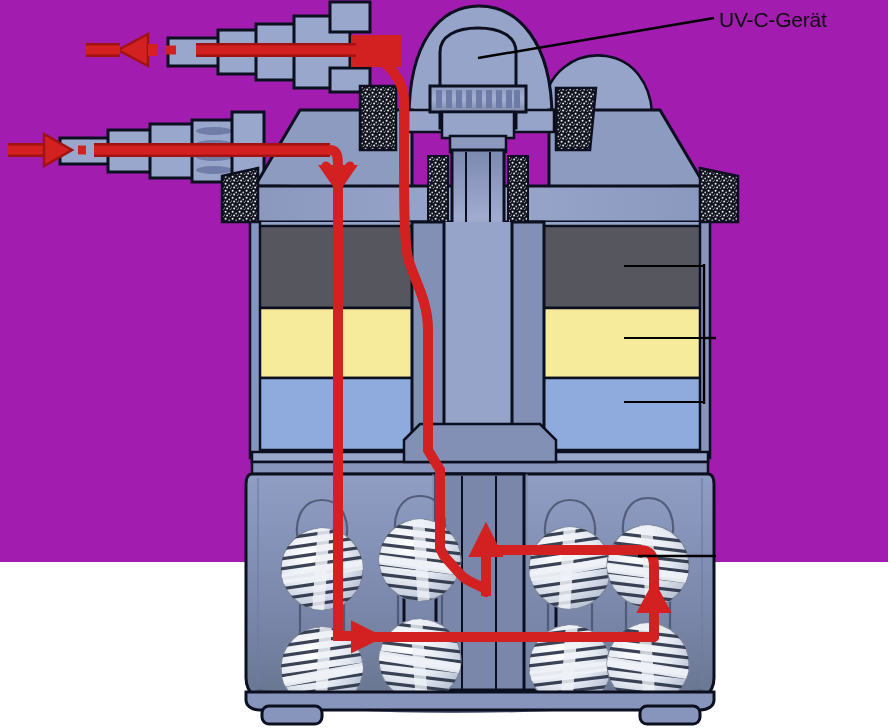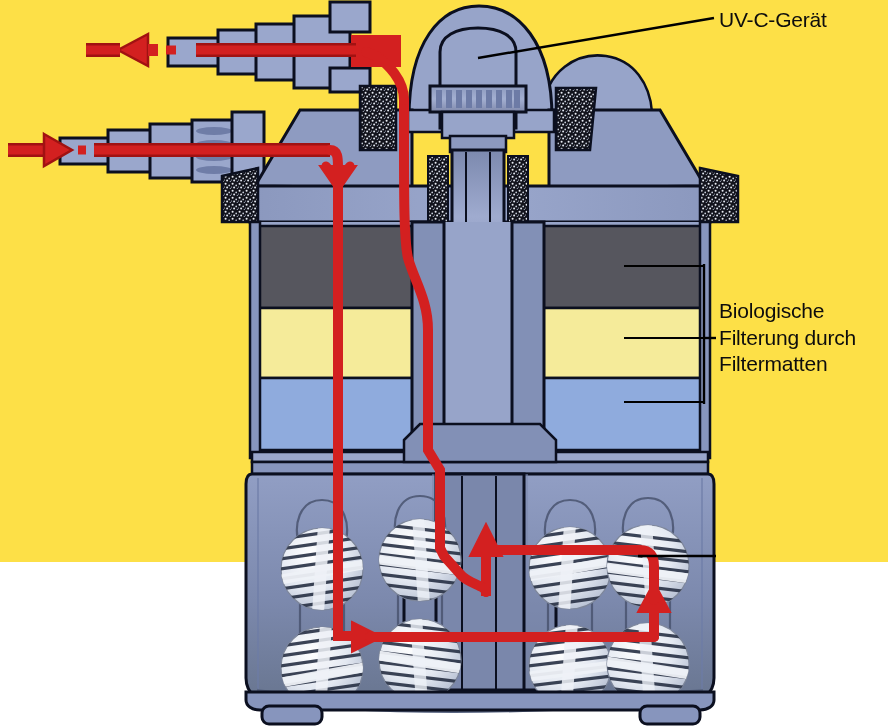--- a/index.html
+++ b/index.html
@@ -1,18 +1,18 @@
 <!DOCTYPE html>
 <html><head>
 <meta charset="utf-8">
 <style>
   html,body{margin:0;padding:0;background:#ffffff;}
   body{width:888px;height:728px;overflow:hidden;
        font-family:"Liberation Sans",sans-serif;}
-  #stage{position:relative;width:888px;height:562px;background:#fde047;}
+  #stage{position:relative;width:888px;height:562px;background:#a21caf;}
   svg.diagram{position:absolute;left:0;top:0;width:888px;height:728px;display:block;}
   .callout{position:absolute;font-family:"Liberation Sans",sans-serif;
            font-size:21px;line-height:26.5px;color:#0d0d0d;white-space:pre-line;
            letter-spacing:-0.2px;}
   #lbl-uv{left:719px;top:7px;}
   #lbl-bio{left:719px;top:298px;}
   #lbl-mech{left:719px;top:507px;}
 </style>
 </head>
 <body>
@@ -394,18 +394,15 @@
         <path d="M704 264 L704 404" stroke-width="2.4"></path>
         <line x1="704" y1="338" x2="716" y2="338" stroke-width="2.4"></line>
       </g>
 
       <line x1="638" y1="556" x2="716" y2="556" stroke-width="2.4"></line>
     </g>
   </svg>
 
   <div class="callout" id="lbl-uv">UV-C-Gerät</div>
 
-  <div class="callout" id="lbl-bio">Biologische
-Filterung durch
-Filtermatten</div>
 
 
 </div>
 
 </body></html>

